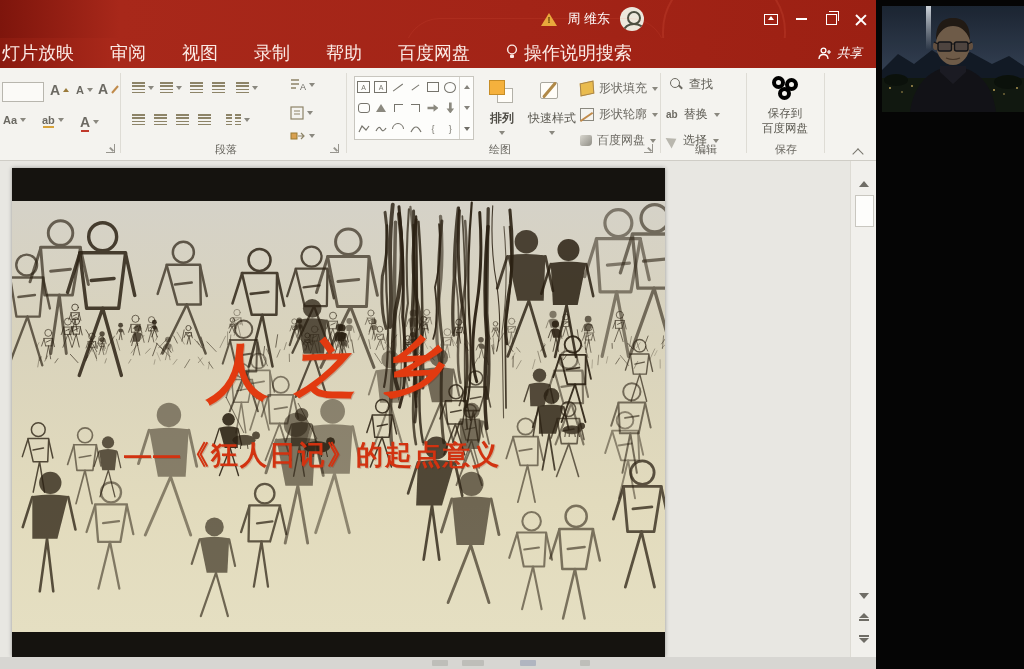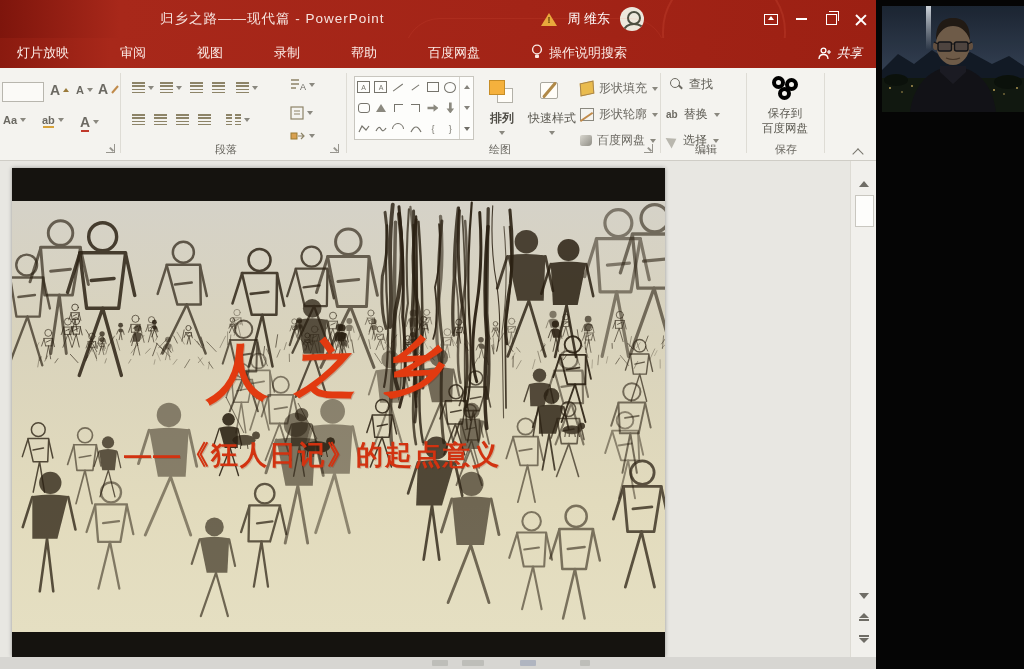--- a/index.html
+++ b/index.html
@@ -24,21 +24,21 @@
   .ic-ribbondisp{width:12px;height:9px;border:1.5px solid #fff;position:relative;}
   .ic-ribbondisp::after{content:'';position:absolute;left:3px;top:1px;width:0;height:0;border-left:3px solid transparent;border-right:3px solid transparent;border-bottom:4px solid #fff;}
   .ic-min{width:11px;height:1.6px;background:#fff;}
   .ic-restore{width:9px;height:9px;border:1.5px solid #fff;position:relative;}
   .ic-restore::before{content:'';position:absolute;left:2px;top:-4px;width:9px;height:9px;border-top:1.5px solid #fff;border-right:1.5px solid #fff;}
   .ic-close{position:relative;width:12px;height:12px;}
   .ic-close::before,.ic-close::after{content:'';position:absolute;left:5px;top:0;width:1.8px;height:14px;background:#fff;}
   .ic-close::before{transform:rotate(45deg);} .ic-close::after{transform:rotate(-45deg);}
   
   .tabrow{position:absolute;left:0;top:38px;width:876px;height:30px;background:linear-gradient(90deg,#8a1a0f 0,#a8281a 110px,#a22316 70%,#9c2013 100%);display:flex;align-items:center;}
-  .tab{color:#fbeae5;font-size:13px;padding:0 18px;white-space:nowrap;height:30px;display:flex;align-items:center;margin-left:15px;}
+  .tab{color:#fbeae5;font-size:18px;padding:0 18px;white-space:nowrap;height:30px;display:flex;align-items:center;}
   .tab.first{padding-left:2px;}
   .tab.tellme{gap:6px;}
   .bulb{display:inline-block;}
   .share-btn{position:absolute;right:8px;top:38px;height:30px;display:flex;align-items:center;gap:5px;color:#fff;font-size:12.5px;padding:0 6px;font-style:italic;}
   
   .ribbon{position:absolute;left:0;top:68px;width:876px;height:92px;background:#f4f3ef;border-bottom:1px solid #cfcdc6;}
   .rsep{position:absolute;top:5px;height:80px;width:1px;background:#dedcd5;}
   .grp-label{position:absolute;top:74px;font-size:11px;color:#68665f;transform:translateX(-50%);white-space:nowrap;}
   .dlg{position:absolute;width:8px;height:8px;border-right:1.5px solid #97958e;border-bottom:1.5px solid #97958e;}
   .dlg::after{content:'';position:absolute;right:1px;bottom:1px;width:5px;height:1.5px;background:#97958e;transform:rotate(45deg);transform-origin:right bottom;}
@@ -121,21 +121,20 @@
   .desktop{position:absolute;left:876px;top:0;width:148px;height:669px;background:#050505;}
   .webcam{position:absolute;left:6px;top:6px;width:142px;height:106px;background:#10141c;overflow:hidden;}
 </style>
 </head>
 <body>
 
 <div class="screen">
   <div class="ppt-window">
 
     <div class="titlebar">
-      <div class="win-title">归乡之路——现代篇 - PowerPoint</div>
       <div class="tb-right">
         <span class="warn-tri"></span>
         <span class="user-name">周 维东</span>
         <span class="avatar"></span>
       </div>
       <div class="win-controls">
         <div class="wc-btn">
             <span class="ic-ribbondisp"></span>
           </div>
         <div class="wc-btn">

